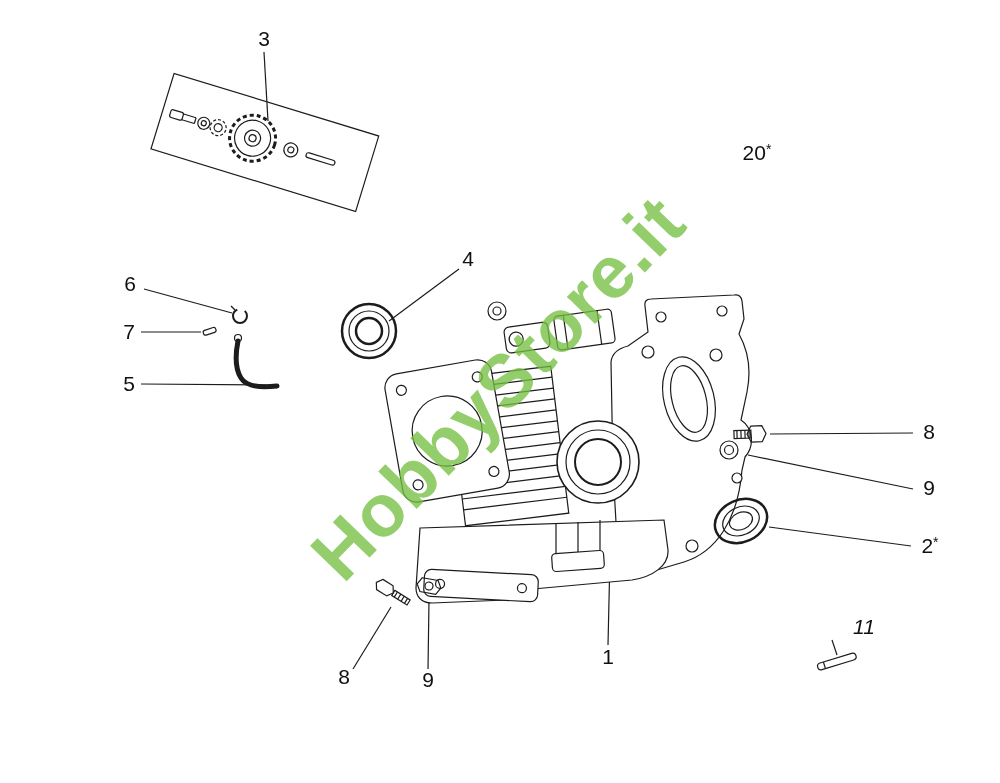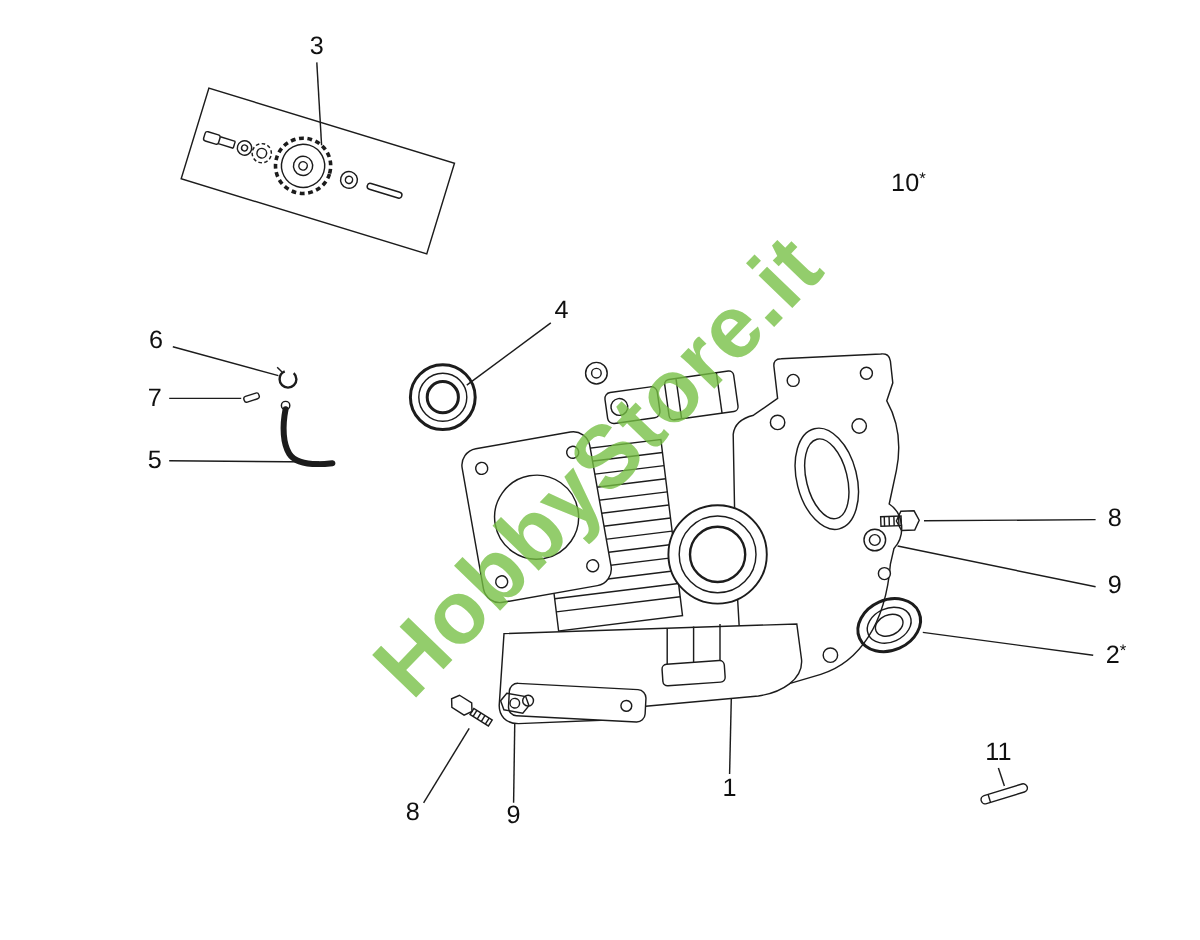--- a/index.html
+++ b/index.html
@@ -170,26 +170,26 @@
       <g transform="rotate(-17 837 662)">
         <rect x="817" y="658" width="40" height="7" rx="3.5"></rect>
         <line x1="824" y1="658" x2="824" y2="665"></line>
       </g>
     </g>
   </svg>
 
   <div class="watermark" style="color: rgb(118, 192, 67);">HobbyStore.it</div>
 
   <div class="part-label" style="left:264px; top:39px;"><span>3</span></div>
-  <div class="part-label" style="left:757px; top:153px;"><span>10</span><sup>*</sup></div>
+  <div class="part-label" style="left:757px; top:153px;"><span>20</span><sup>*</sup></div>
   <div class="part-label" style="left:468px; top:259px;"><span>4</span></div>
   <div class="part-label" style="left:130px; top:284px;"><span>6</span></div>
   <div class="part-label" style="left:129px; top:332px;"><span>7</span></div>
   <div class="part-label" style="left:129px; top:384px;"><span>5</span></div>
   <div class="part-label" style="left:929px; top:432px;"><span>8</span></div>
   <div class="part-label" style="left:929px; top:488px;"><span>9</span></div>
   <div class="part-label" style="left:930px; top:546px;"><span>2</span><sup>*</sup></div>
   <div class="part-label" style="left:608px; top:657px;"><span>1</span></div>
   <div class="part-label" style="left:344px; top:677px;"><span>8</span></div>
   <div class="part-label" style="left:428px; top:680px;"><span>9</span></div>
-  <div class="part-label" style="left:832px; top:627px;"><span>11</span></div>
+  <div class="part-label" style="left:864px; top:627px;font-style:italic;"><span>11</span></div>
 
 </div>
 
 </body></html>

